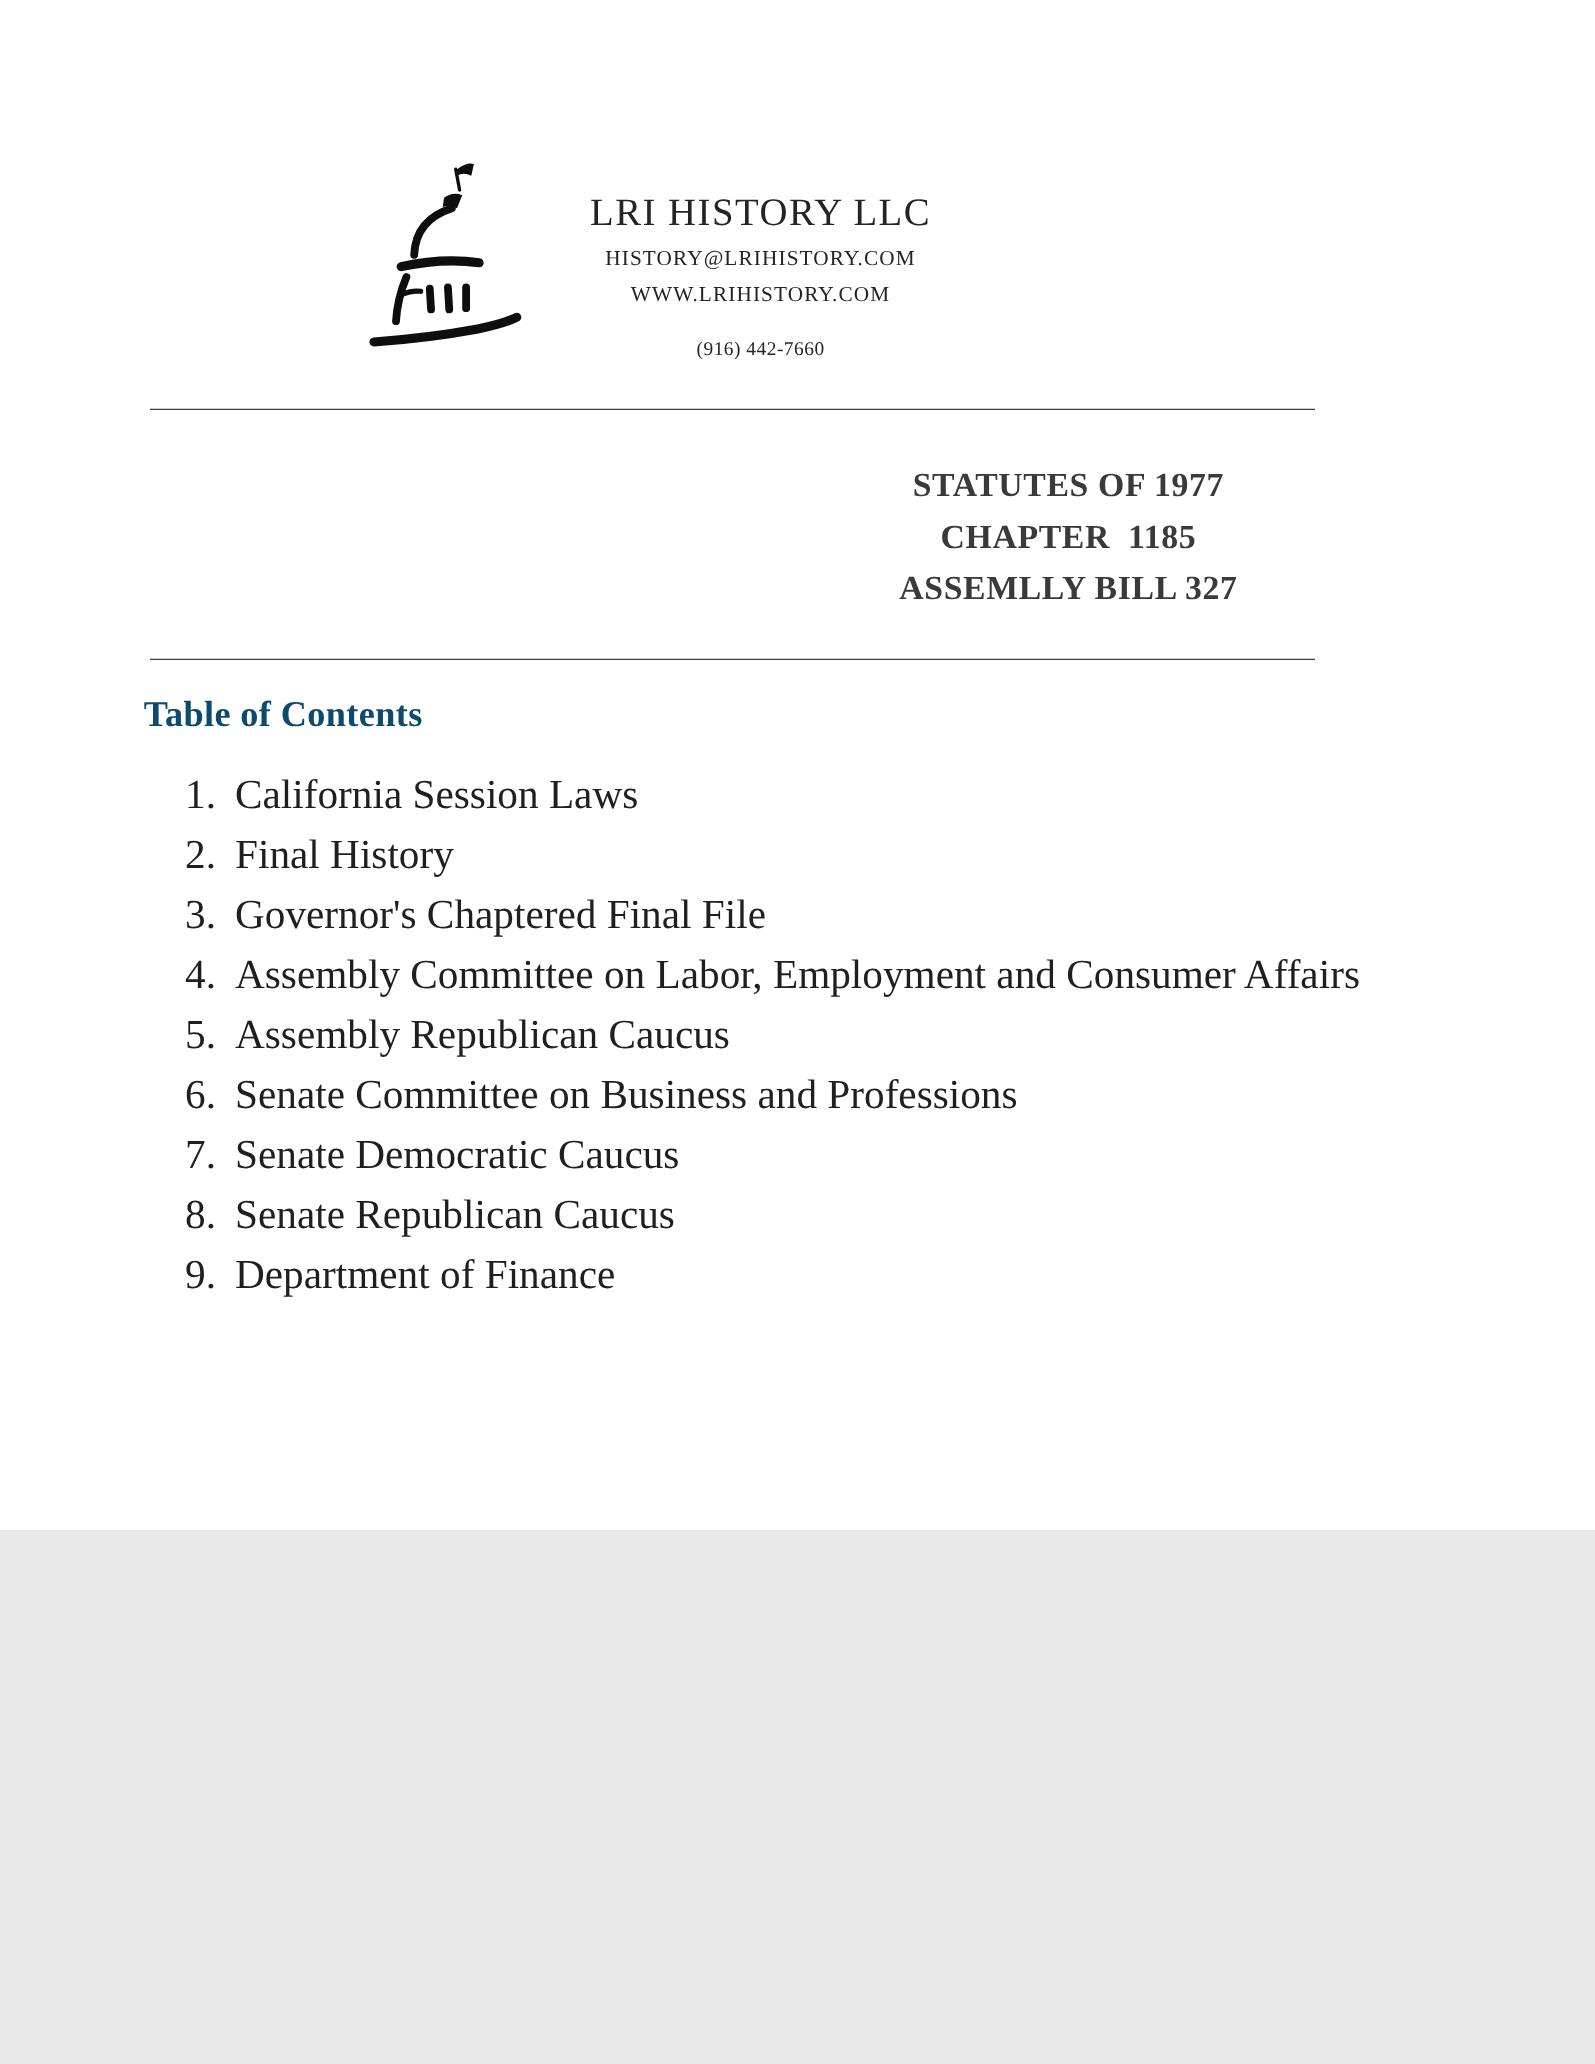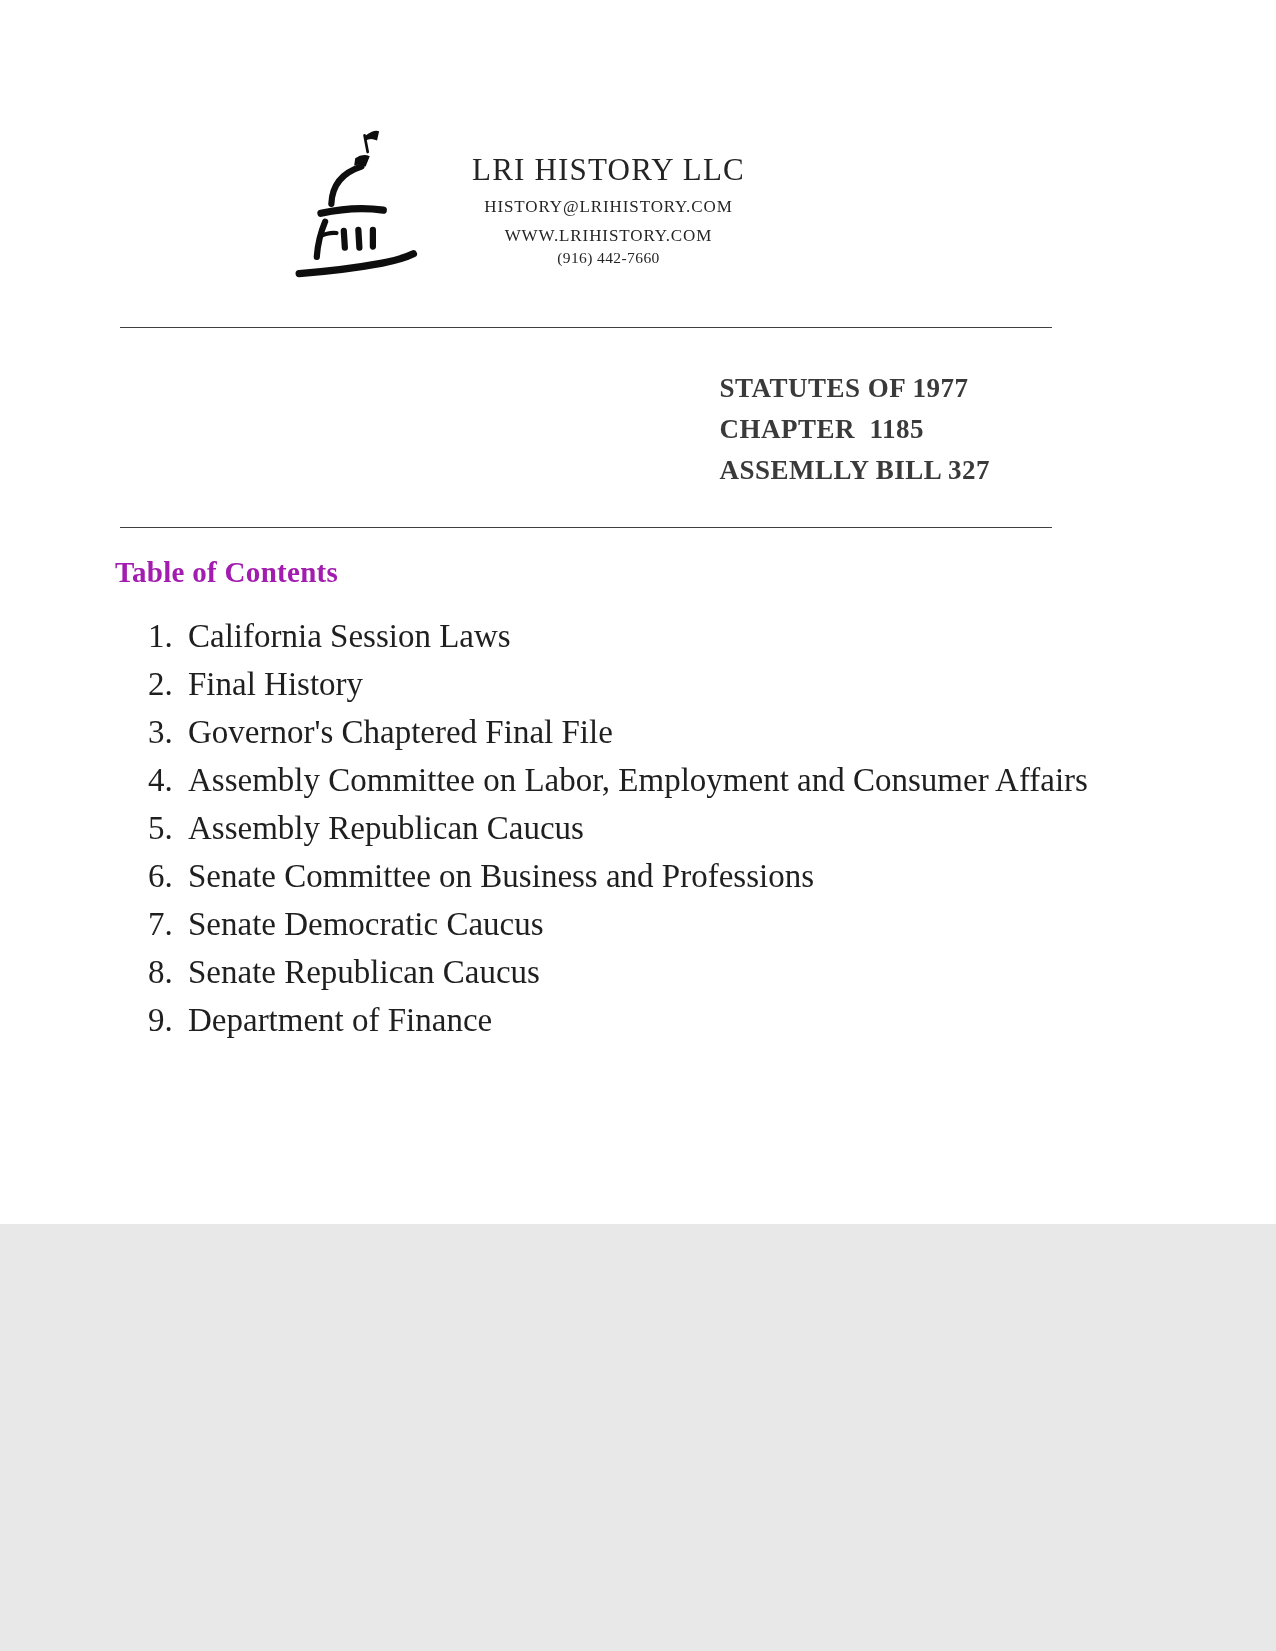--- a/index.html
+++ b/index.html
@@ -39,56 +39,56 @@
   .contact {
     font-size: 17px;
     letter-spacing: 0.9px;
     margin-top: 9px;
     line-height: 20px;
     white-space: nowrap;
   }
   .contact.phone {
     font-size: 15.5px;
     letter-spacing: 0.4px;
-    margin-top: 2px;
+    margin-top: 24px;
   }
 
   
   .rule {
     position: absolute;
     left: 120px;
     width: 932px;
     border: none;
     border-top: 1.5px solid #3f3f3f;
   }
   .rule-1 { top: 327px; }
   .rule-2 { top: 527px; }
 
   
   .title-block {
     position: absolute;
     top: 368px;
     right: 286px;
-    text-align: left;
+    text-align: center;
     font-weight: bold;
     font-size: 27px;
     line-height: 41px;
     color: #3a3a3a;
     letter-spacing: 0.5px;
   }
   .title-block div { white-space: pre-wrap; }
 
   
   .toc-heading {
     position: absolute;
     top: 556px;
     left: 115px;
     font-size: 29px;
     font-weight: bold;
-    color: #a21caf;
+    color: #0c4a6e;
     letter-spacing: 0.3px;
   }
   .toc-list {
     position: absolute;
     top: 622px;
     left: 142px;
     width: 980px;
     font-size: 33px;
     color: #1f1f1f;
     list-style-type: decimal;

